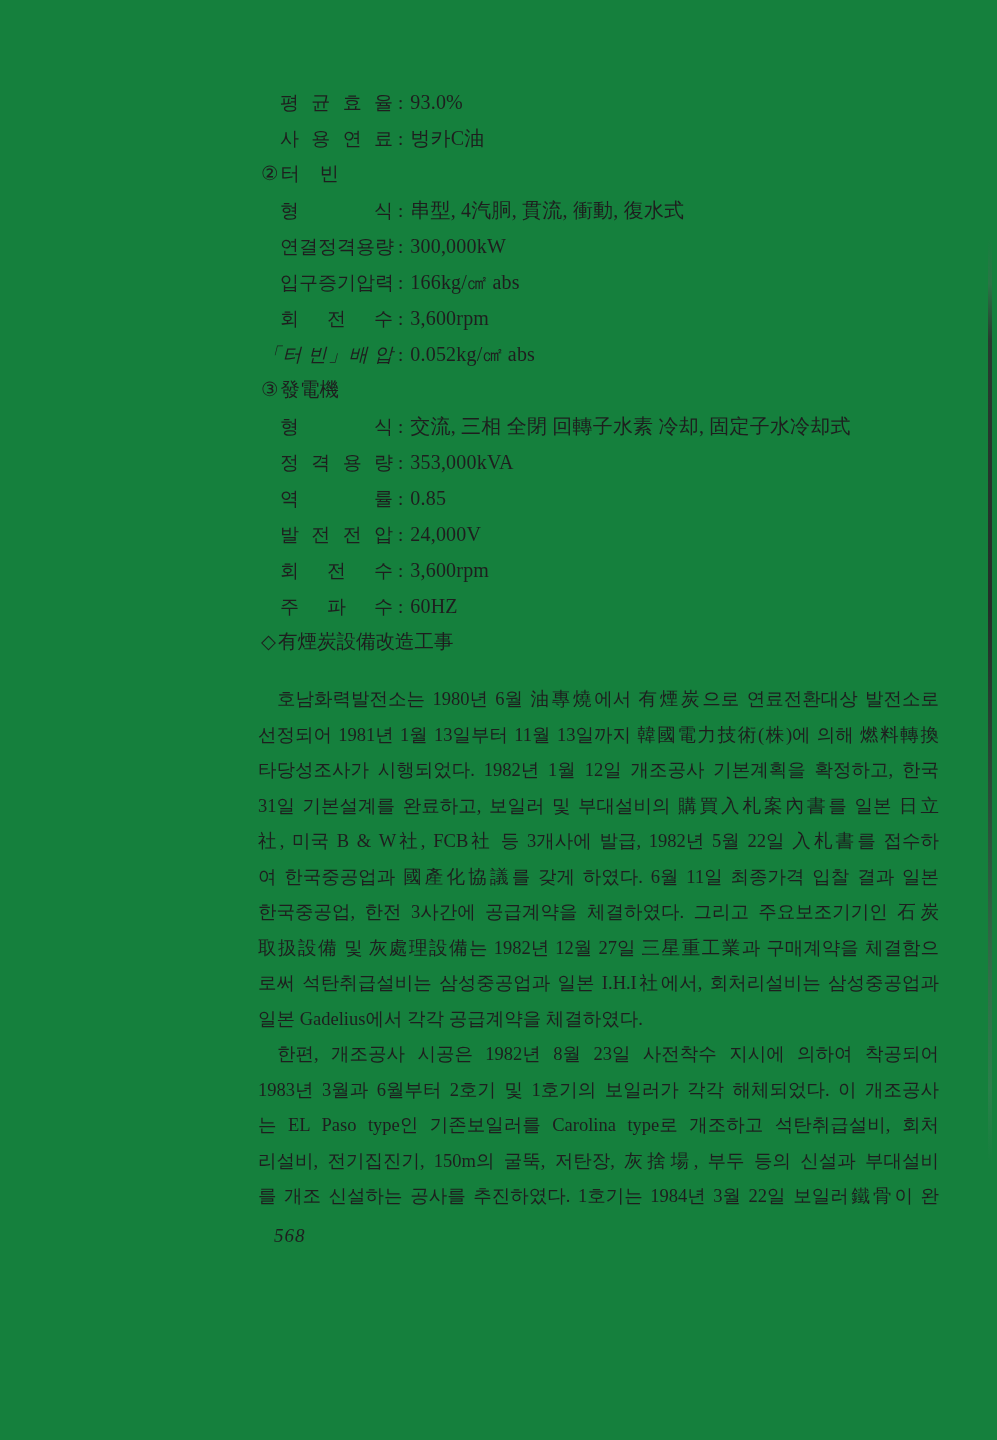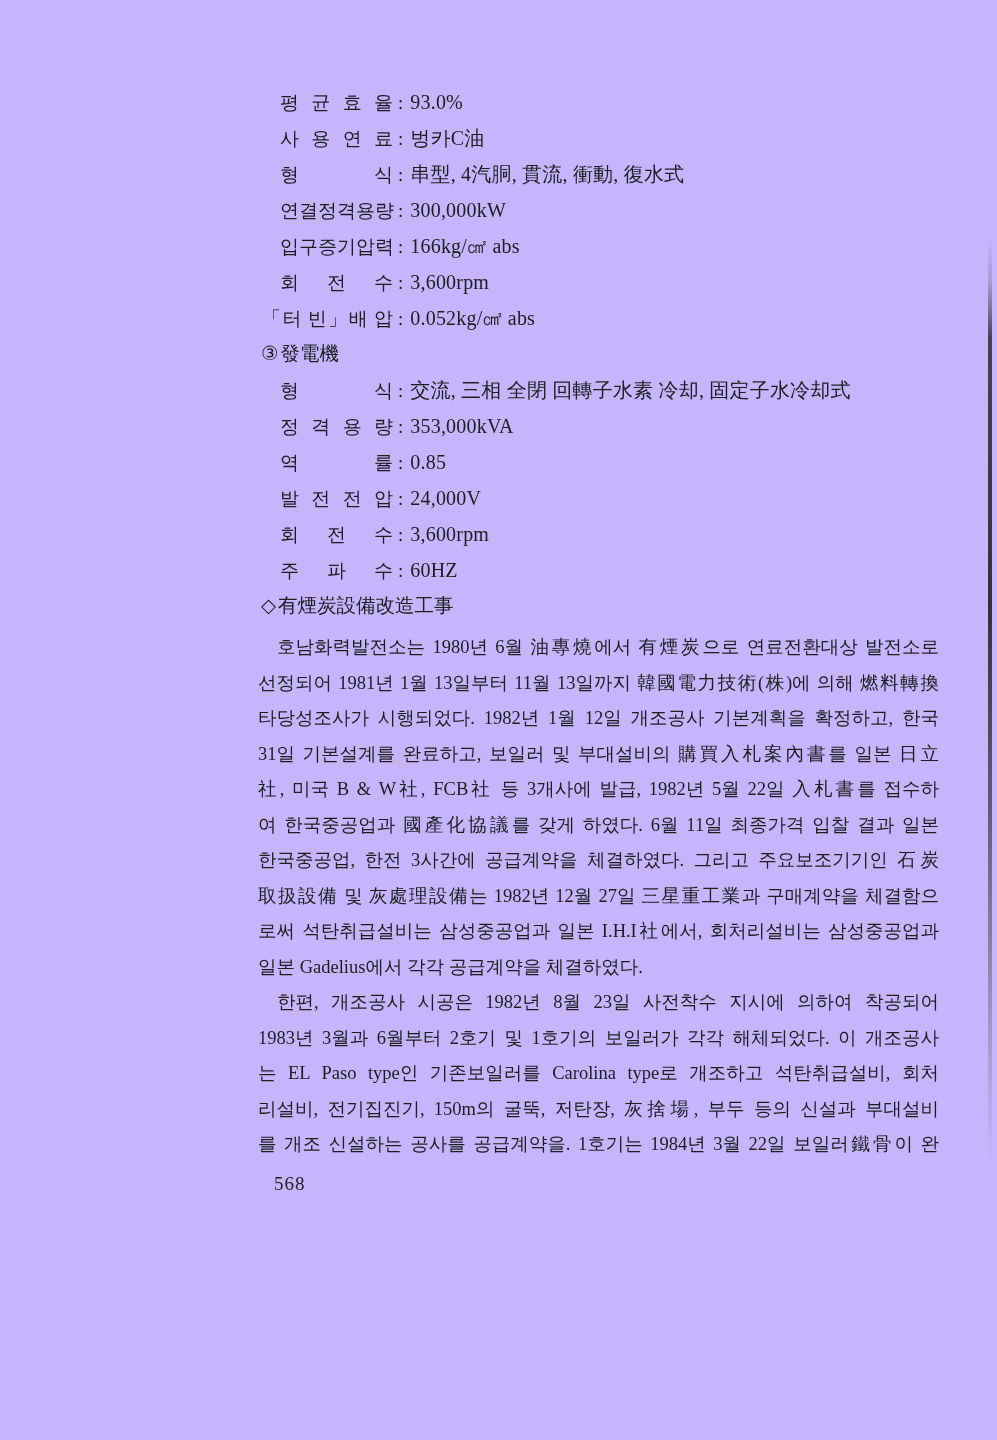--- a/index.html
+++ b/index.html
@@ -1,45 +1,45 @@
 <!DOCTYPE html>
 <html><head>
 <meta charset="utf-8">
 <style>
   html,body{margin:0;padding:0;background:#ffffff;}
   .page{
     position:relative;
     width:997px;height:1440px;
-    background:#c4b5fd;
+    background:#15803d;
     overflow:hidden;
     font-family:"Liberation Serif","DejaVu Serif",serif;
     color:#1e1e1e;
   }
   .content{position:absolute;left:258px;top:84px;width:681px;}
   
   .spec-row{height:36px;line-height:36px;white-space:nowrap;padding-left:22px;font-size:19px;}
   .spec-label{display:inline-block;width:113px;text-align:justify;text-align-last:justify;vertical-align:baseline;}
-  .spec-label.wide{width:131px;margin-left:-18px;}
+  .spec-label.wide{width:131px;margin-left:-18px;font-style:italic;}
   .colon{padding-left:5px;padding-right:7px;}
   .spec-value{font-size:20px;letter-spacing:.2px;}
   
   .sec-head{height:36px;line-height:36px;font-size:19.5px;padding-left:3px;white-space:nowrap;}
   .sec-marker{margin-right:2px;}
   
-  .para{margin-top:6px;}
+  .para{margin-top:22px;}
   .pline{
     margin:0;height:35.5px;line-height:35.5px;
     font-size:18.5px;
     text-align:justify;text-align-last:justify;
     word-break:keep-all;white-space:nowrap;
     overflow:visible;
   }
   .pline.end{text-align:right;text-align-last:left;}
   .pline.indent{text-indent:19px;}
-  .page-num{margin-top:10px;padding-left:16px;font-size:19px;letter-spacing:1px;}
+  .page-num{margin-top:10px;padding-left:16px;font-size:19px;letter-spacing:1px;font-style:italic;}
   
   .scanline{
     position:absolute;left:988px;top:238px;width:4px;height:925px;
     background:linear-gradient(180deg,
       rgba(90,90,90,0) 0%,
       rgba(90,90,90,.30) 5%,
       rgba(45,45,45,.85) 11%,
       rgba(38,38,38,.92) 40%,
       rgba(55,55,55,.70) 62%,
       rgba(85,85,85,.45) 80%,
@@ -54,20 +54,23 @@
 <div class="page">
   <div class="content">
 
     <div class="spec-row">
       <span class="spec-label">평 균 효 율</span><span class="colon">:</span><span class="spec-value">93.0%</span>
     </div>
     <div class="spec-row">
       <span class="spec-label">사 용 연 료</span><span class="colon">:</span><span class="spec-value">벙카C油</span>
     </div>
 
+    <div class="sec-head">
+      <span class="sec-marker">②</span><span class="sec-title">터　빈</span>
+    </div>
     <div class="spec-row">
       <span class="spec-label">형 식</span><span class="colon">:</span><span class="spec-value">串型, 4汽胴, 貫流, 衝動, 復水式</span>
     </div>
     <div class="spec-row">
       <span class="spec-label">연결정격용량</span><span class="colon">:</span><span class="spec-value">300,000kW</span>
     </div>
     <div class="spec-row">
       <span class="spec-label">입구증기압력</span><span class="colon">:</span><span class="spec-value">166kg/㎠ abs</span>
     </div>
     <div class="spec-row">
@@ -111,20 +114,20 @@
       <p class="pline">社, 미국 B &amp; W社, FCB社 등 3개사에 발급, 1982년 5월 22일 入札書를 접수하</p>
       <p class="pline">여 한국중공업과 國產化協議를 갖게 하였다. 6월 11일 최종가격 입찰 결과 일본</p>
       <p class="pline">한국중공업, 한전 3사간에 공급계약을 체결하였다. 그리고 주요보조기기인 石炭</p>
       <p class="pline">取扱設備 및 灰處理設備는 1982년 12월 27일 三星重工業과 구매계약을 체결함으</p>
       <p class="pline">로써 석탄취급설비는 삼성중공업과 일본 I.H.I社에서, 회처리설비는 삼성중공업과</p>
       <p class="pline end">일본 Gadelius에서 각각 공급계약을 체결하였다.</p>
       <p class="pline indent">한편, 개조공사 시공은 1982년 8월 23일 사전착수 지시에 의하여 착공되어</p>
       <p class="pline">1983년 3월과 6월부터 2호기 및 1호기의 보일러가 각각 해체되었다. 이 개조공사</p>
       <p class="pline">는 EL Paso type인 기존보일러를 Carolina type로 개조하고 석탄취급설비, 회처</p>
       <p class="pline">리설비, 전기집진기, 150m의 굴뚝, 저탄장, 灰捨場, 부두 등의 신설과 부대설비</p>
-      <p class="pline">를 개조 신설하는 공사를 공급계약을. 1호기는 1984년 3월 22일 보일러鐵骨이 완</p>
+      <p class="pline">를 개조 신설하는 공사를 추진하였다. 1호기는 1984년 3월 22일 보일러鐵骨이 완</p>
     </div>
 
     <div class="page-num">568</div>
   </div>
 
   <div class="scanline"></div>
 </div>
 
 </body></html>

